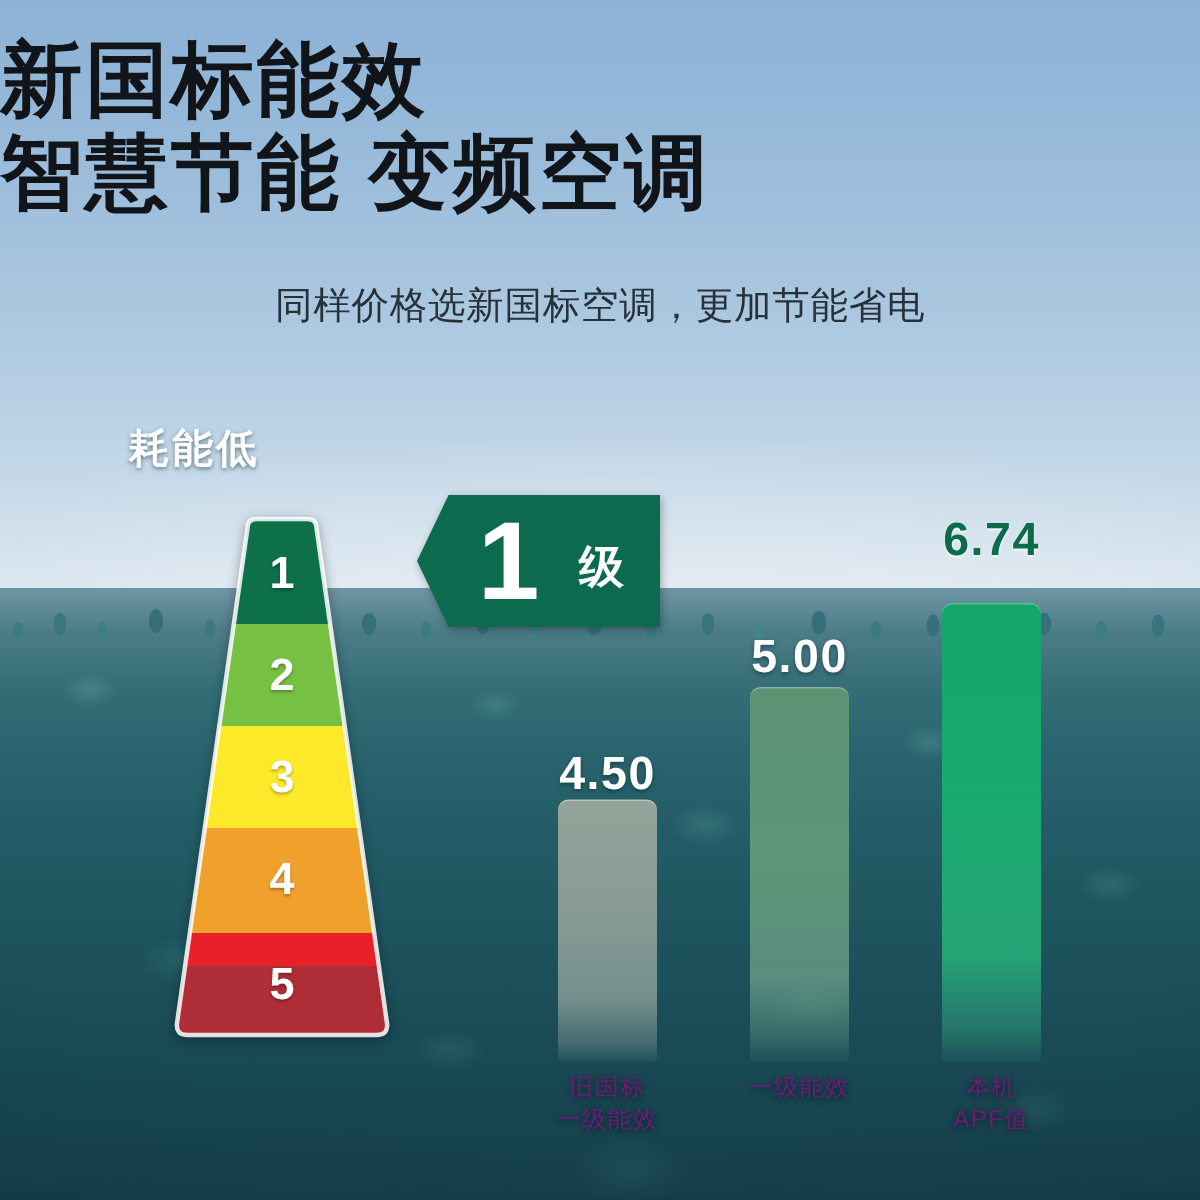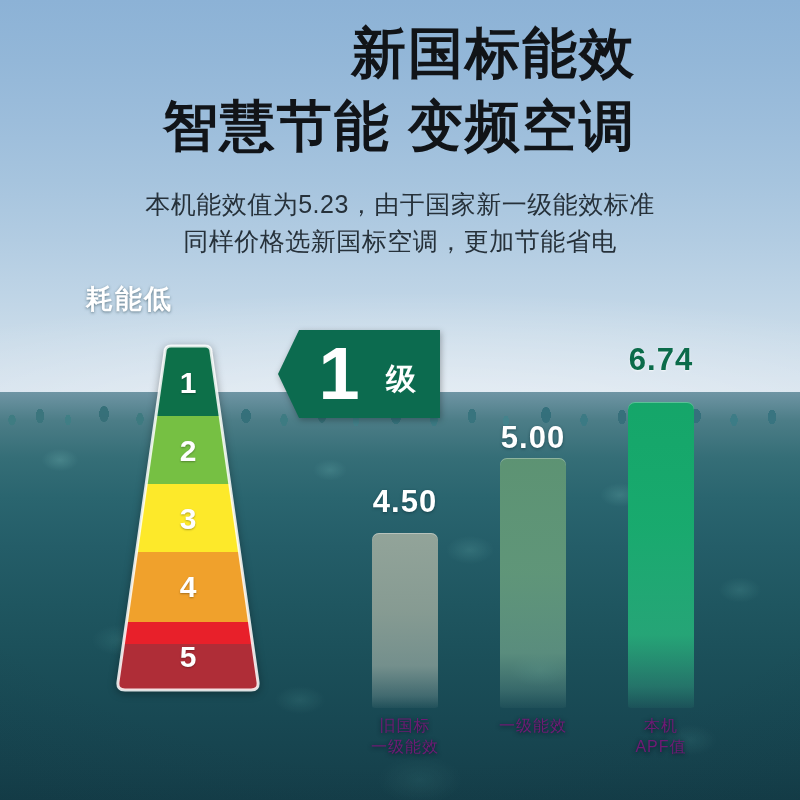--- a/index.html
+++ b/index.html
@@ -93,25 +93,25 @@
       radial-gradient(60px 34px at 420px 380px,rgba(90,165,150,.10),rgba(0,0,0,0) 70%);
     mix-blend-mode:screen;
   }
   .bg-vignette{
     position:absolute;left:0;top:0;width:800px;height:800px;
     background:radial-gradient(130% 100% at 50% 40%,rgba(0,0,0,0) 55%,rgba(10,35,45,.22) 100%);
   }
 
   
   .headline{
-    position:absolute;left:0;top:24px;width:636px;text-align:right;
+    position:absolute;left:0;top:24px;width:636px;text-align:left;
     color:#111418;font-weight:bold;letter-spacing:2px;line-height:1.08;
   }
   .headline .l1{font-size:55px;display:block;}
-  .headline .l2{font-size:55px;display:block;margin-top:14px;}
+  .headline .l2{font-size:55px;display:block;margin-top:3px;}
   .subtitle{
     position:absolute;left:0;top:186px;width:800px;text-align:center;
     color:#26313a;font-size:25px;line-height:1.46;letter-spacing:.5px;
   }
   .subtitle span{display:block;}
 
   
   .pyramid-wrap{position:absolute;left:108px;top:344px;width:160px;height:352px;}
   .pyramid{
     position:absolute;left:0;top:0;width:160px;height:352px;
@@ -180,21 +180,20 @@
   <div class="bg-treeline"></div>
   <div class="bg-canopy"></div>
   <div class="bg-vignette"></div>
 
   <div class="headline">
     <span class="l1">新国标能效</span>
     <span class="l2">智慧节能 变频空调</span>
   </div>
 
   <div class="subtitle">
-    <span>本机能效值为5.23，由于国家新一级能效标准</span>
     <span>同样价格选新国标空调，更加节能省电</span>
   </div>
 
   <div class="pyr-label-low">耗能低</div>
 
   <div class="pyramid-wrap">
     <svg class="pyramid" viewBox="0 0 160 352" preserveAspectRatio="none">
       <defs>
         <clipPath id="pyrClip">
           <path d="M57 8 Q57 2 63 2 L97 2 Q103 2 103 8 L150 338 Q151 346 143 346 L17 346 Q9 346 10 338 Z"></path>
@@ -225,21 +224,21 @@
 
   <div class="badge">
     <div class="badge-body"></div>
     <div class="badge-one">1</div>
     <div class="badge-ji">级</div>
   </div>
 
   <div class="bars">
 
     <div class="bar-col" style="left:0px;height:470px;">
-      <div class="bar-value light" style="top:154px;">4.50</div>
+      <div class="bar-value light" style="top:168px;">4.50</div>
       <div class="bar-rect" style="top:203px;height:175px;
            background:linear-gradient(180deg,
              rgba(150,166,155,.97) 0%,
              rgba(142,160,150,.93) 45%,
              rgba(150,168,160,.72) 76%,
              rgba(160,178,172,.30) 93%,
              rgba(168,186,180,.06) 100%);
            box-shadow:inset 0 1px 0 rgba(255,255,255,.35);"></div>
       <div class="bar-caption" style="top:385px;">
         <span>旧国标</span>

